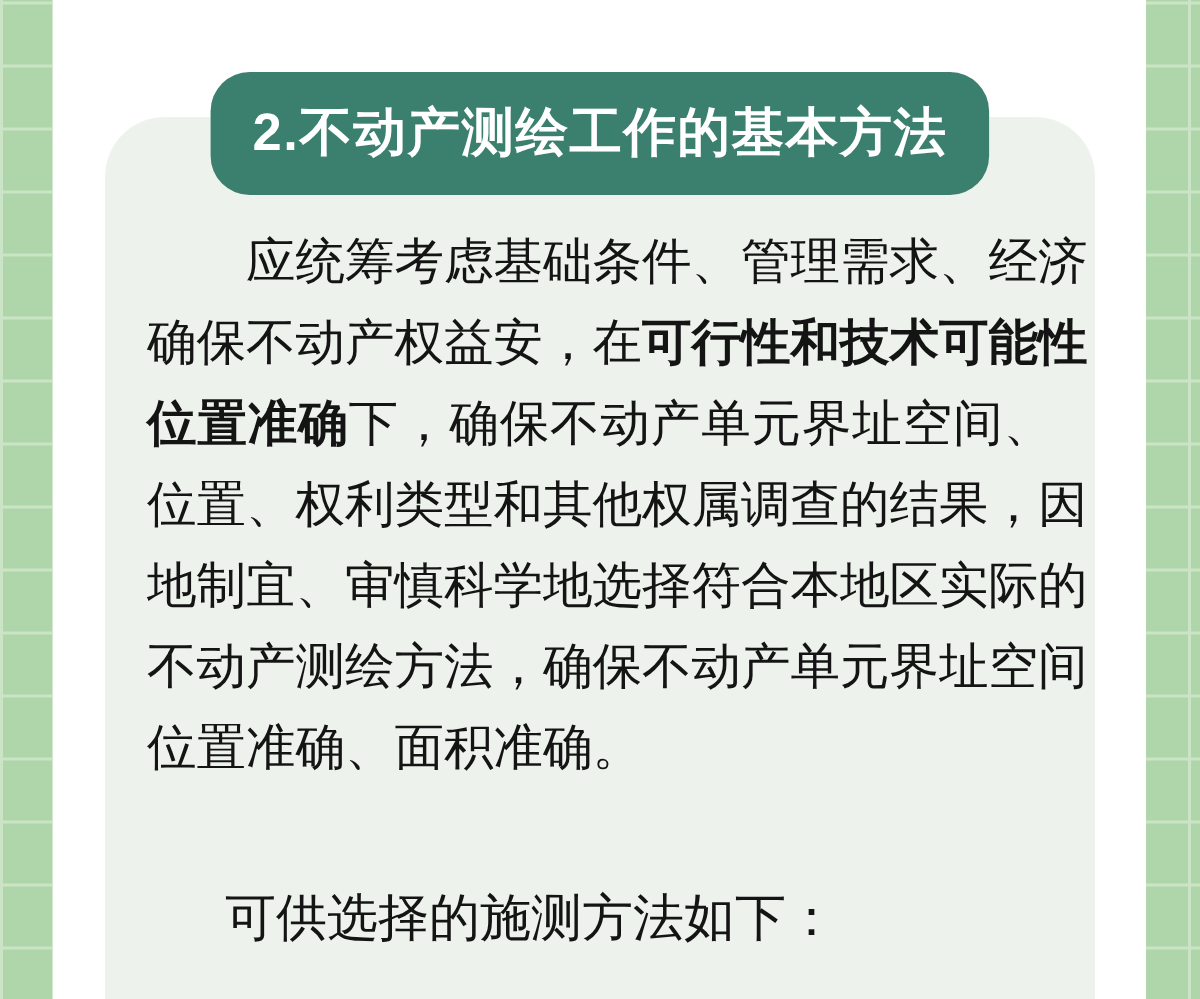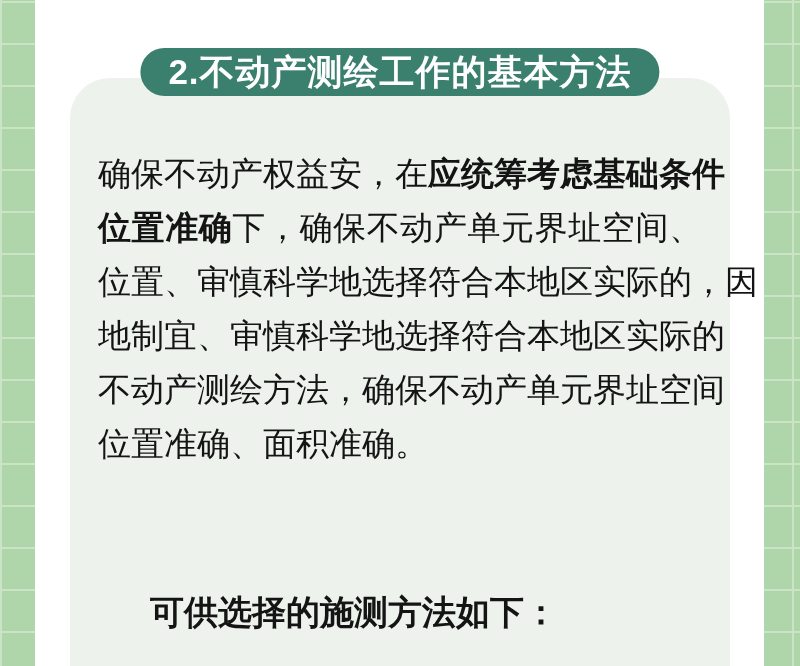--- a/index.html
+++ b/index.html
@@ -45,21 +45,21 @@
     position: absolute;
     top: 48px; left: 50%;
     transform: translateX(-50%);
     z-index: 2;
     background: #3b7f6e;
     color: #ffffff;
     font-size: 35px;
     font-weight: 700;
     height: 48px;
     line-height: 48px;
-    padding: 0 28px;
+    padding: 17px 28px;
     border-radius: 26px;
     white-space: nowrap;
     letter-spacing: 1px;
   }
 
   
   .para {
     position: absolute;
     left: 98px; top: 147px;
     width: 604px;
@@ -76,47 +76,50 @@
   .line.indent { text-indent: 2em; }
   .line.flush-left { text-align: right; text-align-last: left; }
   .line b, .line .seg-bold { font-weight: 700; }
 
   
   .subheading {
     position: absolute;
     left: 150px; top: 585px;
     z-index: 2;
     font-size: 34px;
-    font-weight: 700;
+    font-weight: 400;
     line-height: 54px;
     color: #141414;
     white-space: nowrap;
   }
 </style>
 </head>
 <body>
 
 <div class="strip strip-left"></div>
 <div class="strip strip-right"></div>
 
 <div class="card"></div>
 
 <div class="pill">
   <span>2.不动产测绘工作的基本方法</span>
 </div>
 
 <div class="para">
+  <div class="line indent">
+    <span class="seg">应统筹考虑基础条件、管理需求、经济</span><span class="seg-bold"></span><span class="seg"></span>
+  </div>
   <div class="line">
-    <span class="seg">确保不动产权益安，在</span><span class="seg-bold">应统筹考虑基础条件</span><span class="seg"></span>
+    <span class="seg">确保不动产权益安，在</span><span class="seg-bold">可行性和技术可能性</span><span class="seg"></span>
   </div>
   <div class="line">
     <span class="seg"></span><span class="seg-bold">位置准确</span><span class="seg">下，确保不动产单元界址空间、</span>
   </div>
   <div class="line">
-    <span class="seg">位置、审慎科学地选择符合本地区实际的，因</span><span class="seg-bold"></span><span class="seg"></span>
+    <span class="seg">位置、权利类型和其他权属调查的结果，因</span><span class="seg-bold"></span><span class="seg"></span>
   </div>
   <div class="line">
     <span class="seg">地制宜、审慎科学地选择符合本地区实际的</span><span class="seg-bold"></span><span class="seg"></span>
   </div>
   <div class="line">
     <span class="seg">不动产测绘方法，确保不动产单元界址空间</span><span class="seg-bold"></span><span class="seg"></span>
   </div>
   <div class="line flush-left">
     <span class="seg">位置准确、面积准确。</span><span class="seg-bold"></span><span class="seg"></span>
   </div>

